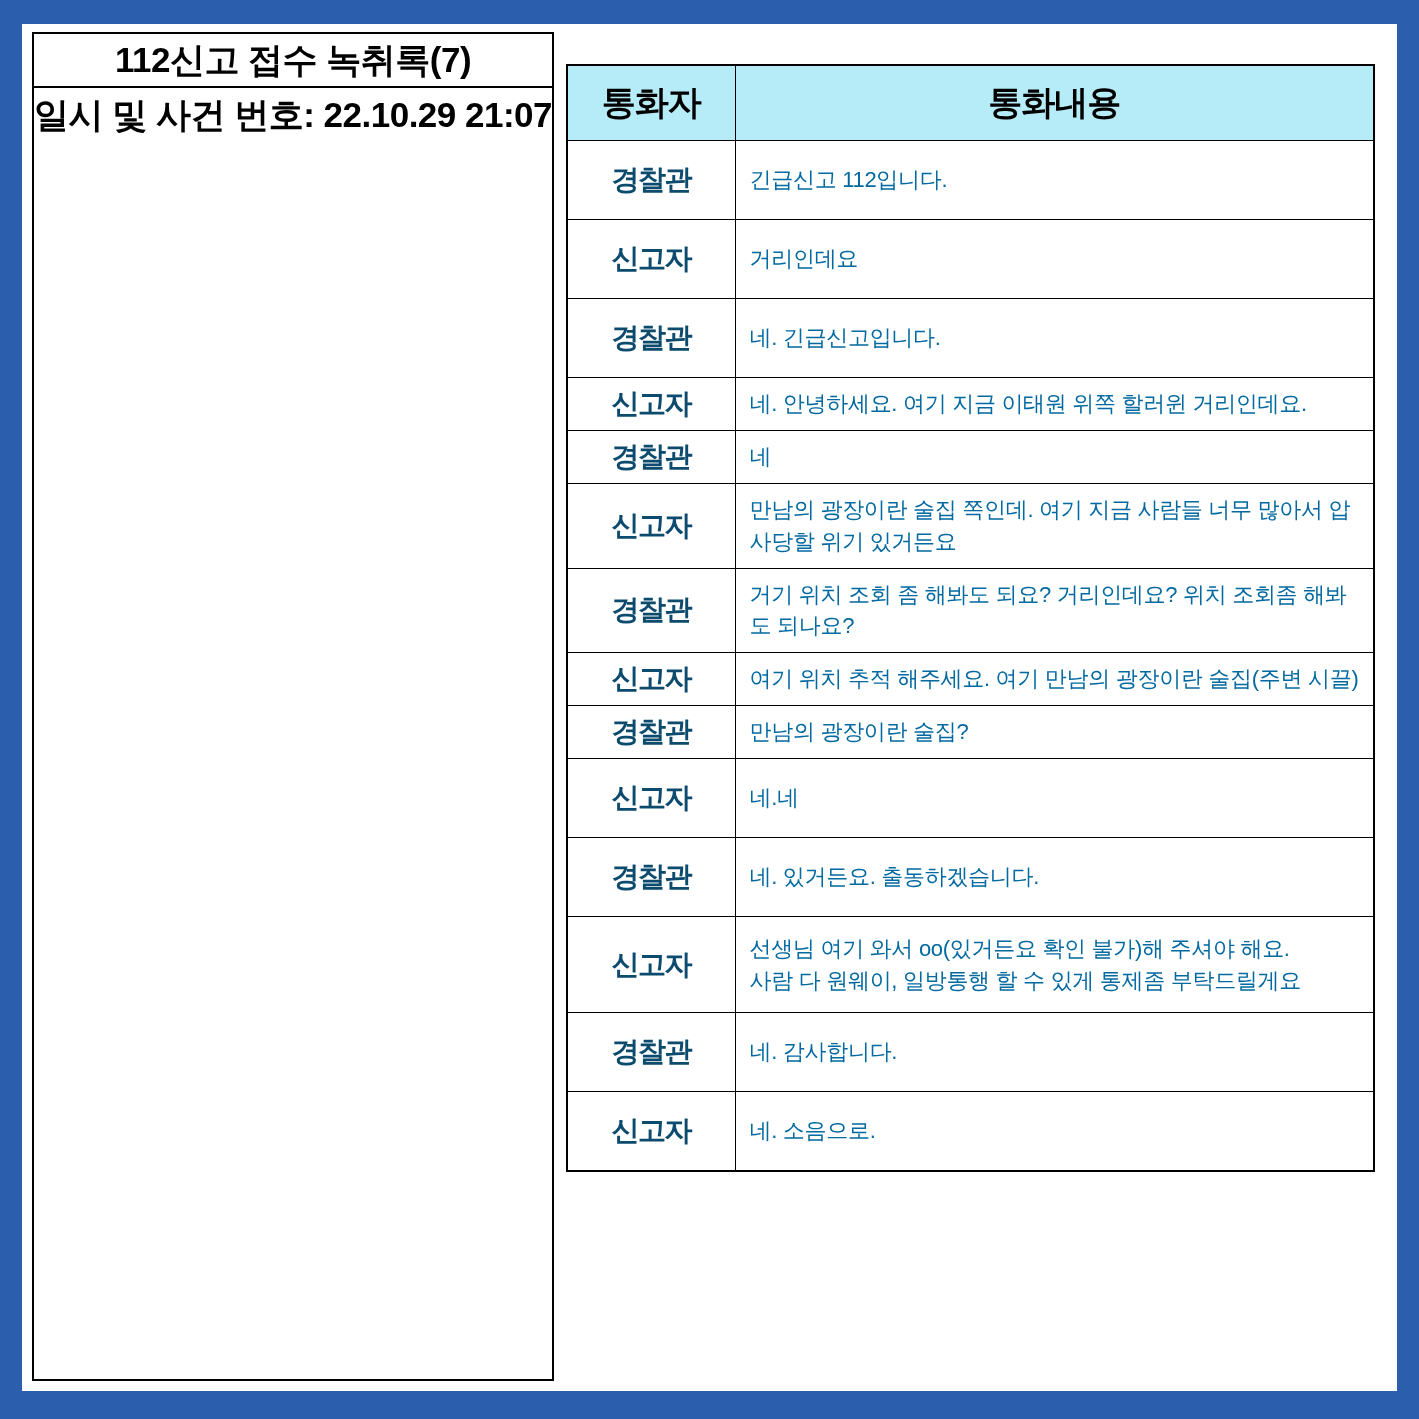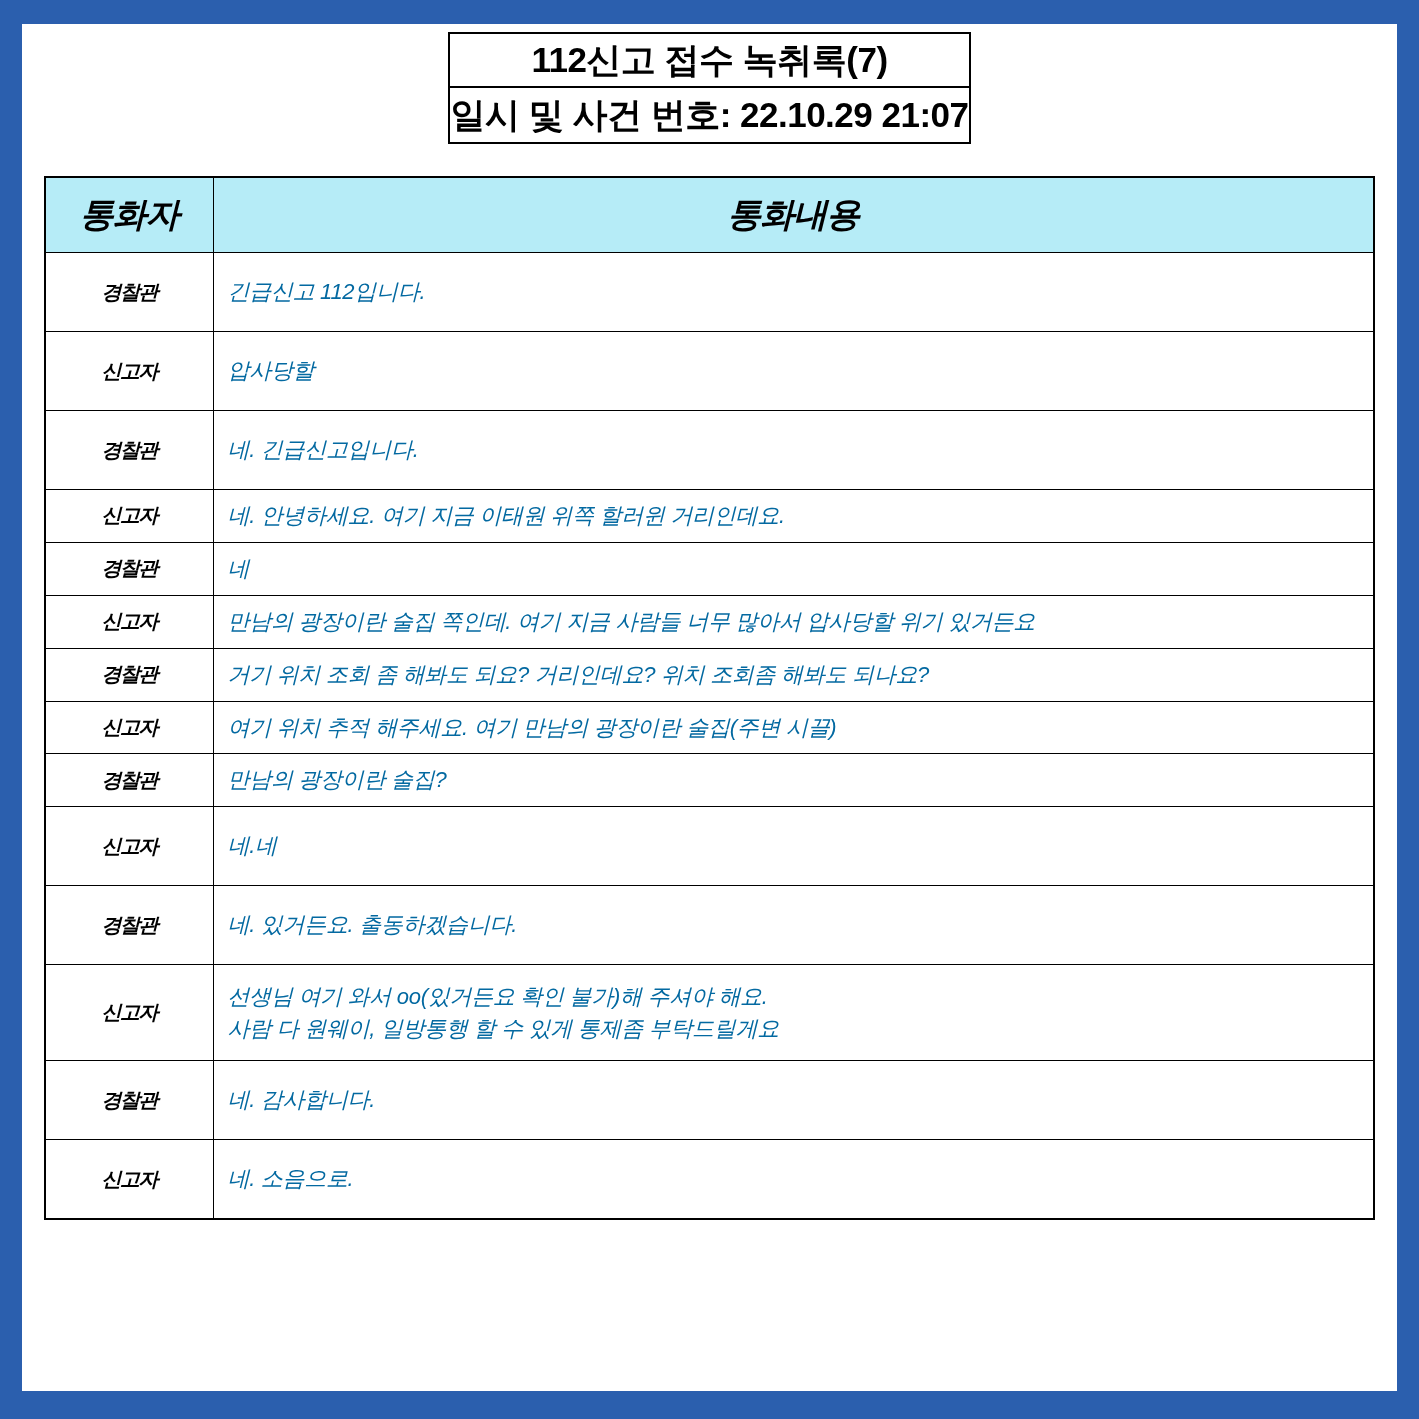--- a/index.html
+++ b/index.html
@@ -23,22 +23,21 @@
     box-sizing: border-box;
     padding: 24px 22px 28px 22px;
   }
   .sheet {
     width: 100%;
     height: 100%;
     background: #ffffff;
     box-sizing: border-box;
     padding: 8px 10px 10px 10px;
     display: flex;
-    flex-direction: column;
-    align-items: center;
+    flex-direction: row;
   }
   
   .title-block {
     border: 2px solid #000;
     box-sizing: border-box;
     margin: 0 0 0 0;
   }
   .title-line {
     text-align: center;
     font-weight: bold;
@@ -52,21 +51,20 @@
   }
   .title-line-2 {
     font-size: 35px;
     line-height: 54px;
   }
   
   .table-wrap {
     margin-top: 20px;
     padding: 12px 12px 0 12px;
     flex: 1;
-    font-style: italic;
   }
   table.transcript {
     width: 100%;
     border-collapse: collapse;
     table-layout: fixed;
     border: 2px solid #000;
   }
   table.transcript th,
   table.transcript td {
     border: 1px solid #000;
@@ -77,23 +75,23 @@
     text-align: center;
     font-size: 34px;
     font-weight: bold;
     height: 72px;
     letter-spacing: -1px;
   }
   col.c-speaker { width: 168px; }
   td.speaker {
     text-align: center;
     font-weight: bold;
-    font-size: 20px;
+    font-size: 28px;
     letter-spacing: -1.5px;
-    color: #000000;
+    color: #0c4a6e;
     padding: 0 2px;
   }
   td.content {
     text-align: left;
     font-size: 22px;
     color: #0369a1;
     padding: 10px 8px 10px 14px;
     line-height: 1.45;
     letter-spacing: -0.3px;
   }
@@ -127,21 +125,21 @@
         <tbody>
           <tr class="row-h1">
             <td class="speaker">경찰관</td>
             <td class="content">
               <span class="content-line">긴급신고 112입니다.</span>
             </td>
           </tr>
           <tr class="row-h1">
             <td class="speaker">신고자</td>
             <td class="content">
-              <span class="content-line">압사당할</span>
+              <span class="content-line">거리인데요</span>
             </td>
           </tr>
           <tr class="row-h1">
             <td class="speaker">경찰관</td>
             <td class="content">
               <span class="content-line">네. 긴급신고입니다.</span>
             </td>
           </tr>
           <tr>
             <td class="speaker">신고자</td>

